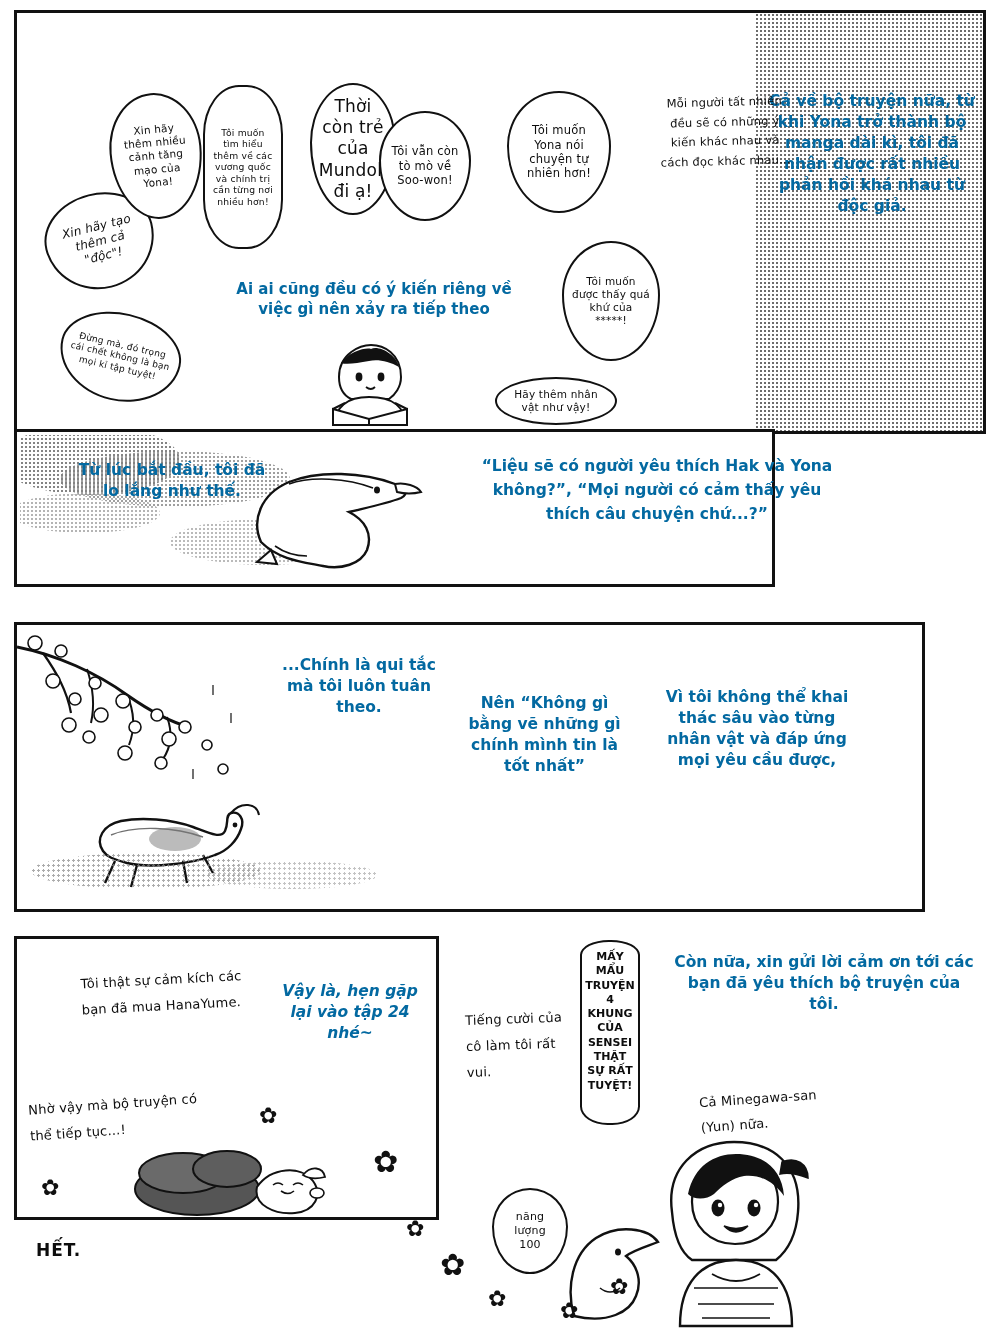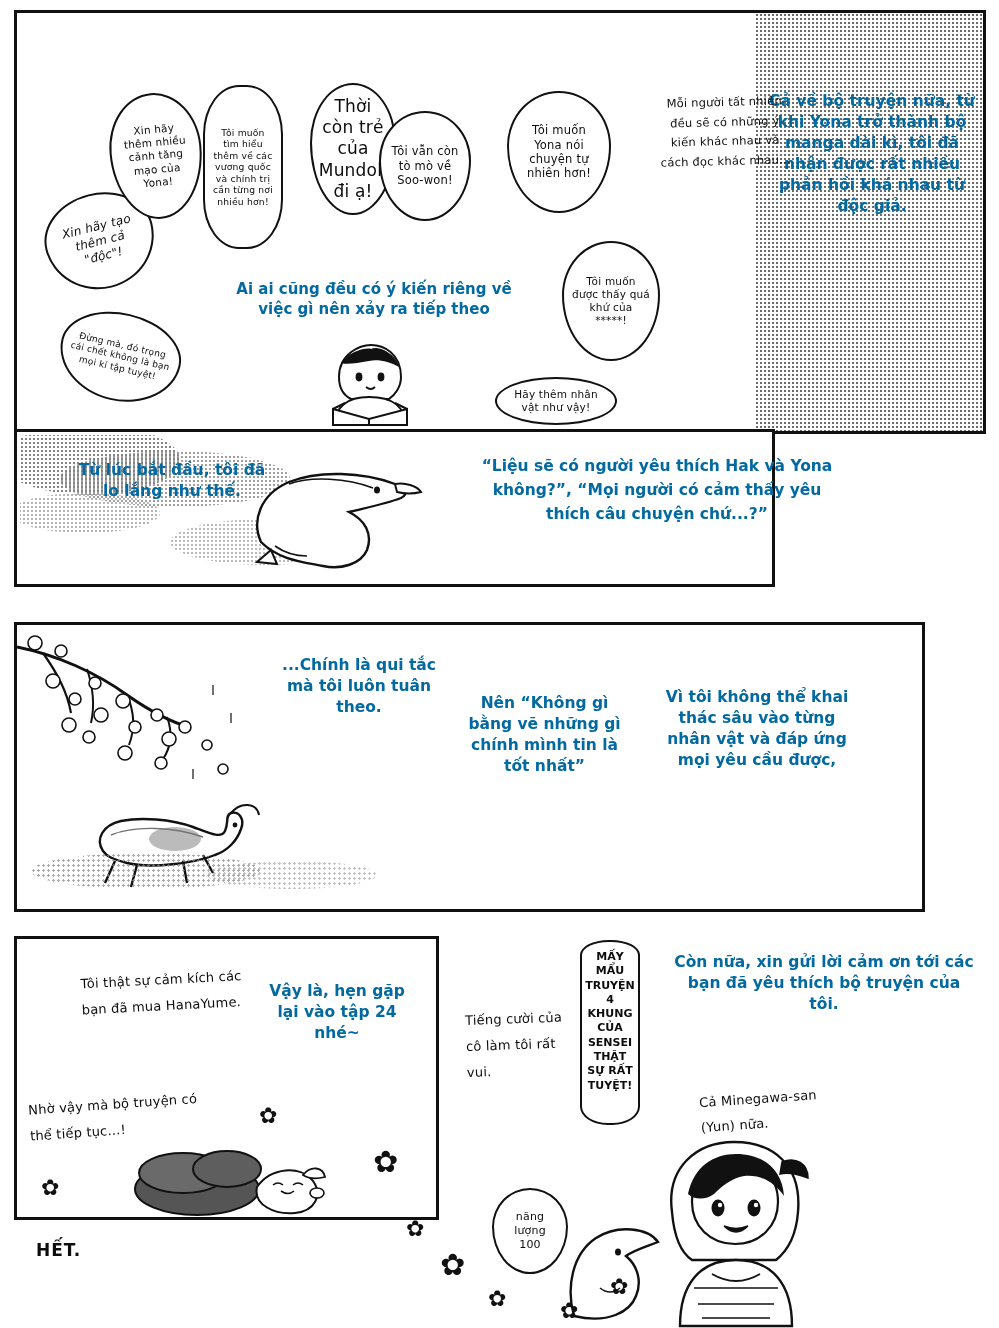--- a/index.html
+++ b/index.html
@@ -189,21 +189,21 @@
     <div class="narr" style="left:262px;top:30px;width:160px;">...Chính là qui tắc mà tôi luôn tuân theo.</div>
 
     <div class="narr" style="left:640px;top:62px;width:200px;">Vì tôi không thể khai thác sâu vào từng nhân vật và đáp ứng mọi yêu cầu được,</div>
 
     <div class="narr" style="left:450px;top:68px;width:155px;">Nên “Không gì bằng vẽ những gì chính mình tin là tốt nhất”</div>
   </div>
 
   <div class="panel" id="panel4">
     <div class="hand" style="position:absolute;left:64px;top:28px;width:170px;font-size:13px;line-height:2;transform:rotate(-3deg);">Tôi thật sự cảm kích các bạn đã mua HanaYume.</div>
 
-    <div class="narr" style="left:245px;top:42px;width:150px;">Vậy là, hẹn gặp lại vào tập 24 nhé~</div>
+    <div class="narr" style="left:258px;top:42px;width:150px;font-style:italic;">Vậy là, hẹn gặp lại vào tập 24 nhé~</div>
 
     <div class="hand" style="position:absolute;left:12px;top:152px;width:190px;font-size:13px;line-height:2;transform:rotate(-4deg);">Nhờ vậy mà bộ truyện có thể tiếp tục...!</div>
 
     <svg style="position:absolute;left:110px;top:190px;" width="210" height="92" viewBox="0 0 210 92">
       <ellipse cx="70" cy="60" rx="62" ry="26" fill="#555" stroke="#111" stroke-width="2"></ellipse>
       <ellipse cx="56" cy="44" rx="44" ry="20" fill="#6a6a6a" stroke="#111" stroke-width="2"></ellipse>
       <ellipse cx="100" cy="40" rx="34" ry="18" fill="#5e5e5e" stroke="#111" stroke-width="2"></ellipse>
       <path d="M130 58 c14 -20 44 -22 56 -6 c10 14 2 30 -18 32 c-20 2 -42 -8 -38 -26 z" fill="#fff" stroke="#111" stroke-width="2"></path>
       <path d="M176 46 c8 -10 20 -8 22 2 c-8 2 -16 2 -22 -2 z" fill="#fff" stroke="#111" stroke-width="1.8"></path>
       <path d="M154 62 q7 5 13 0" stroke="#111" stroke-width="1.6" fill="none"></path>

